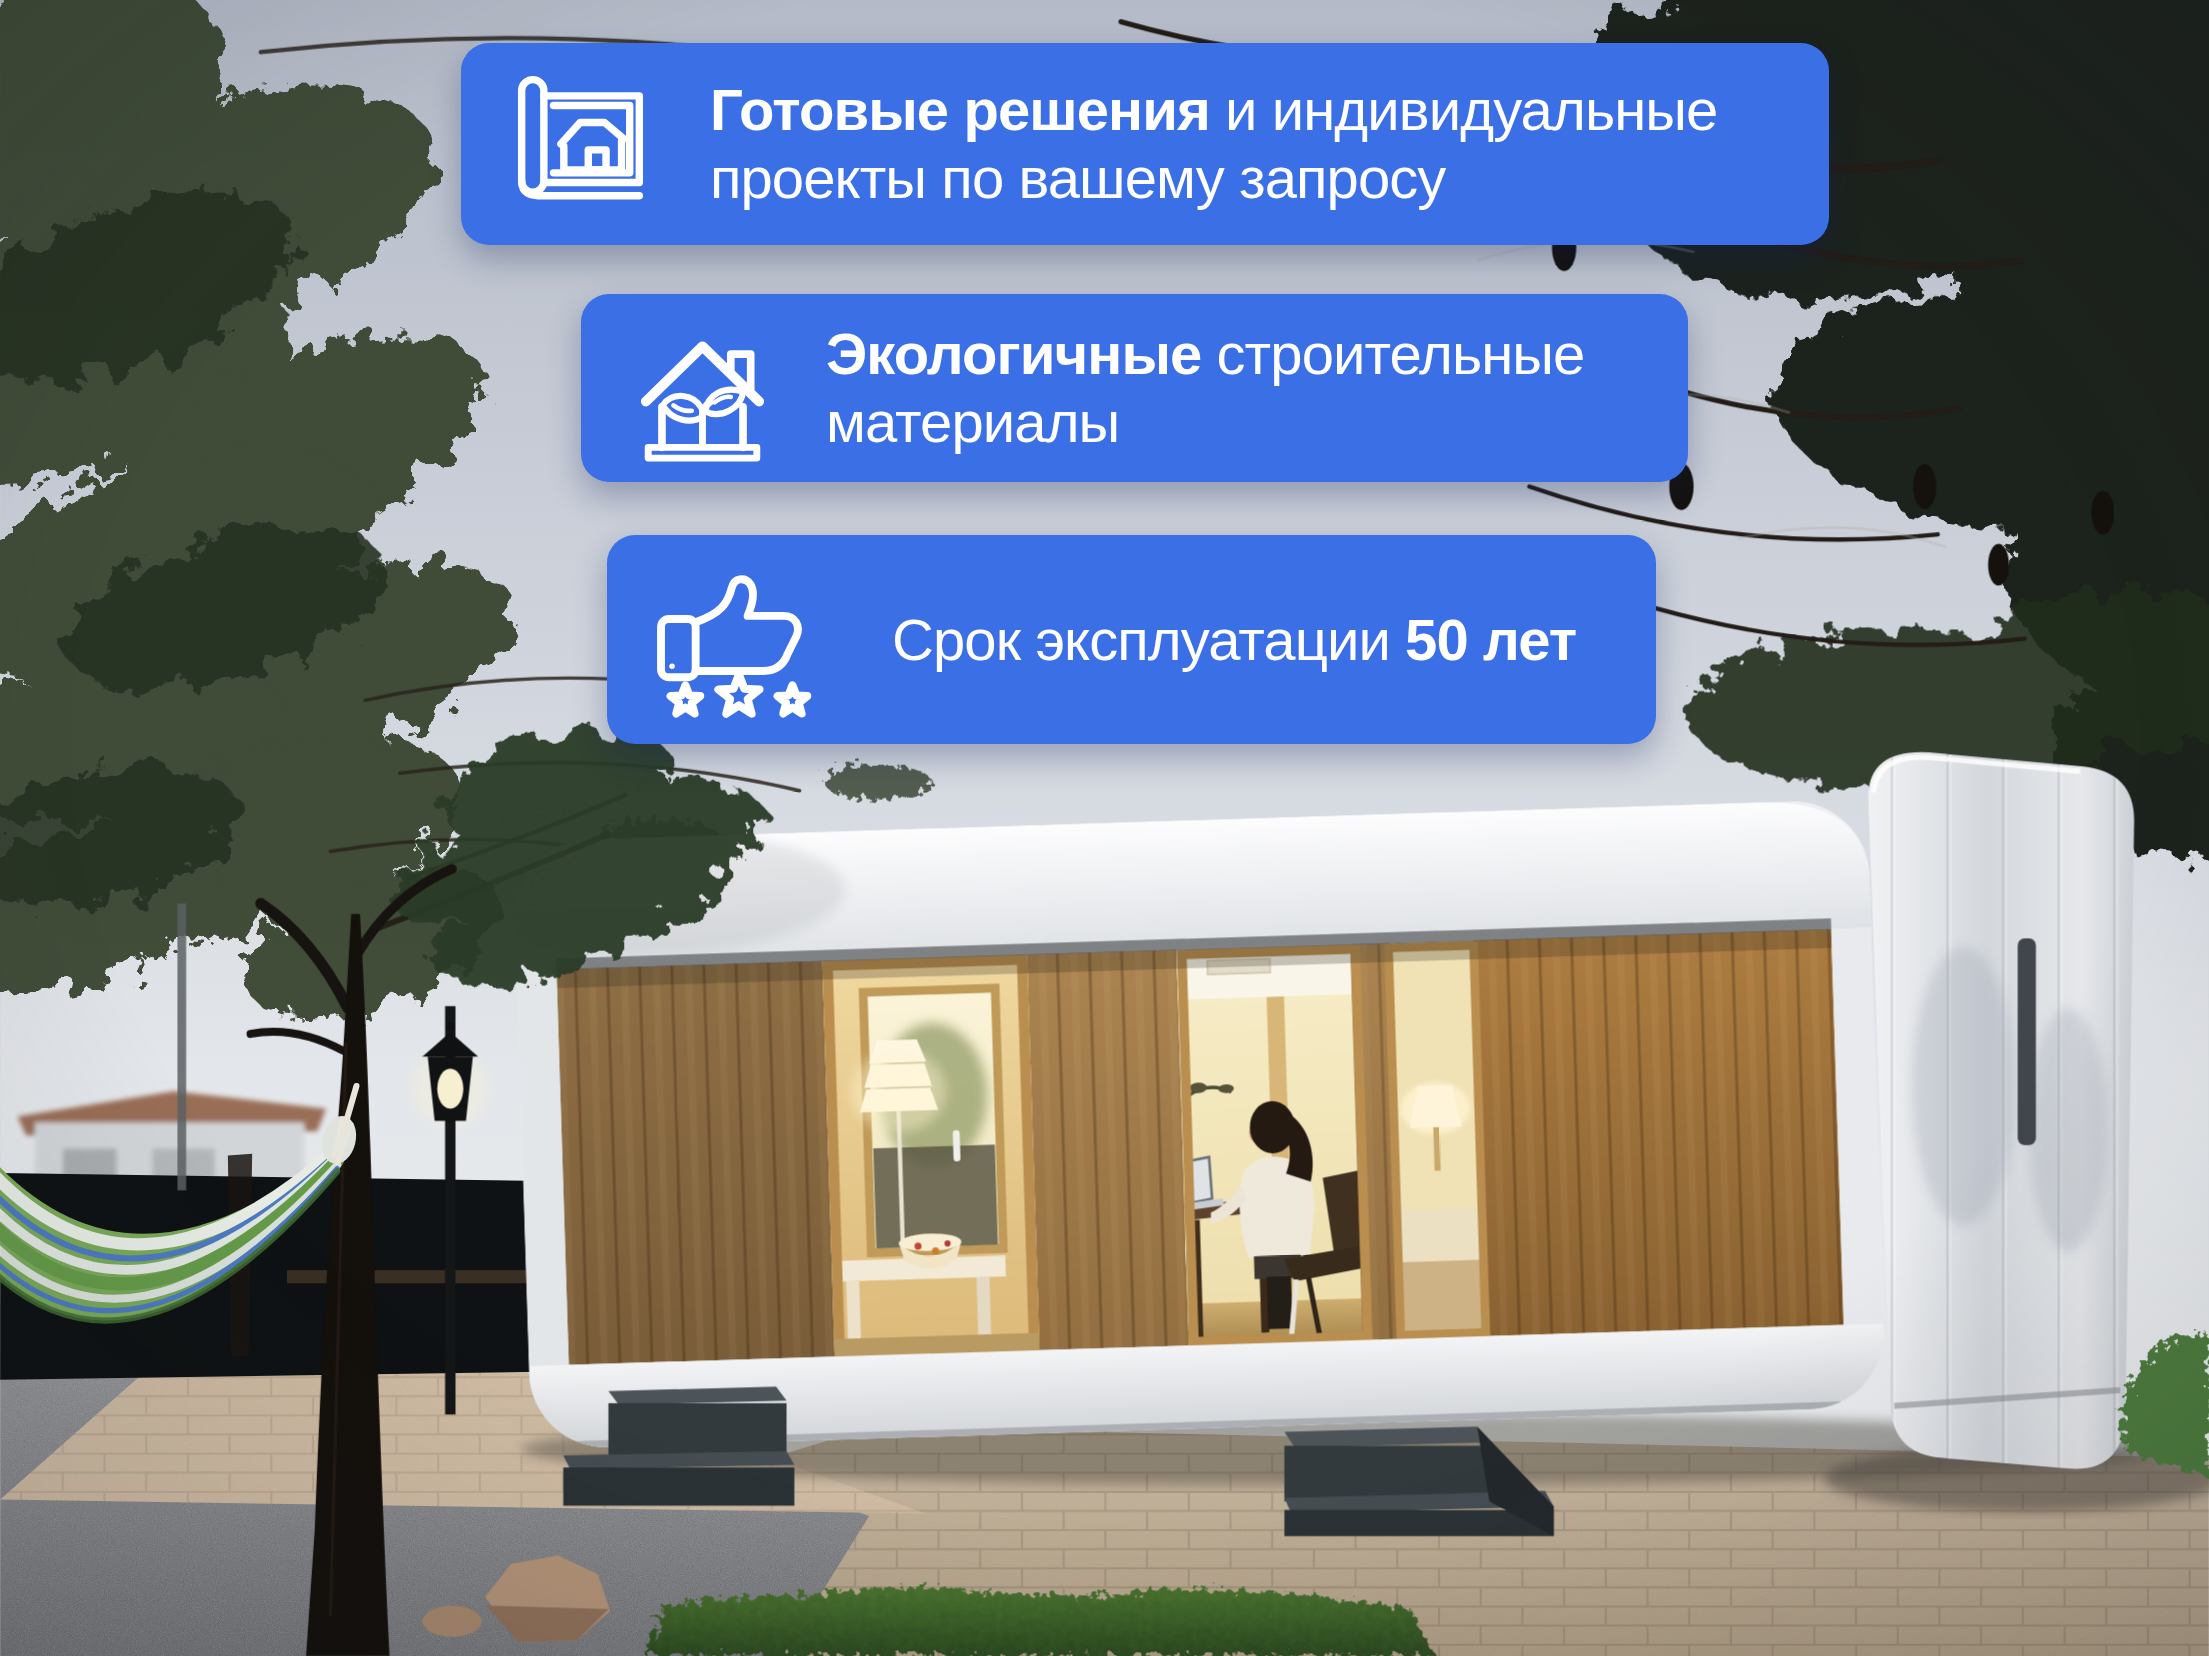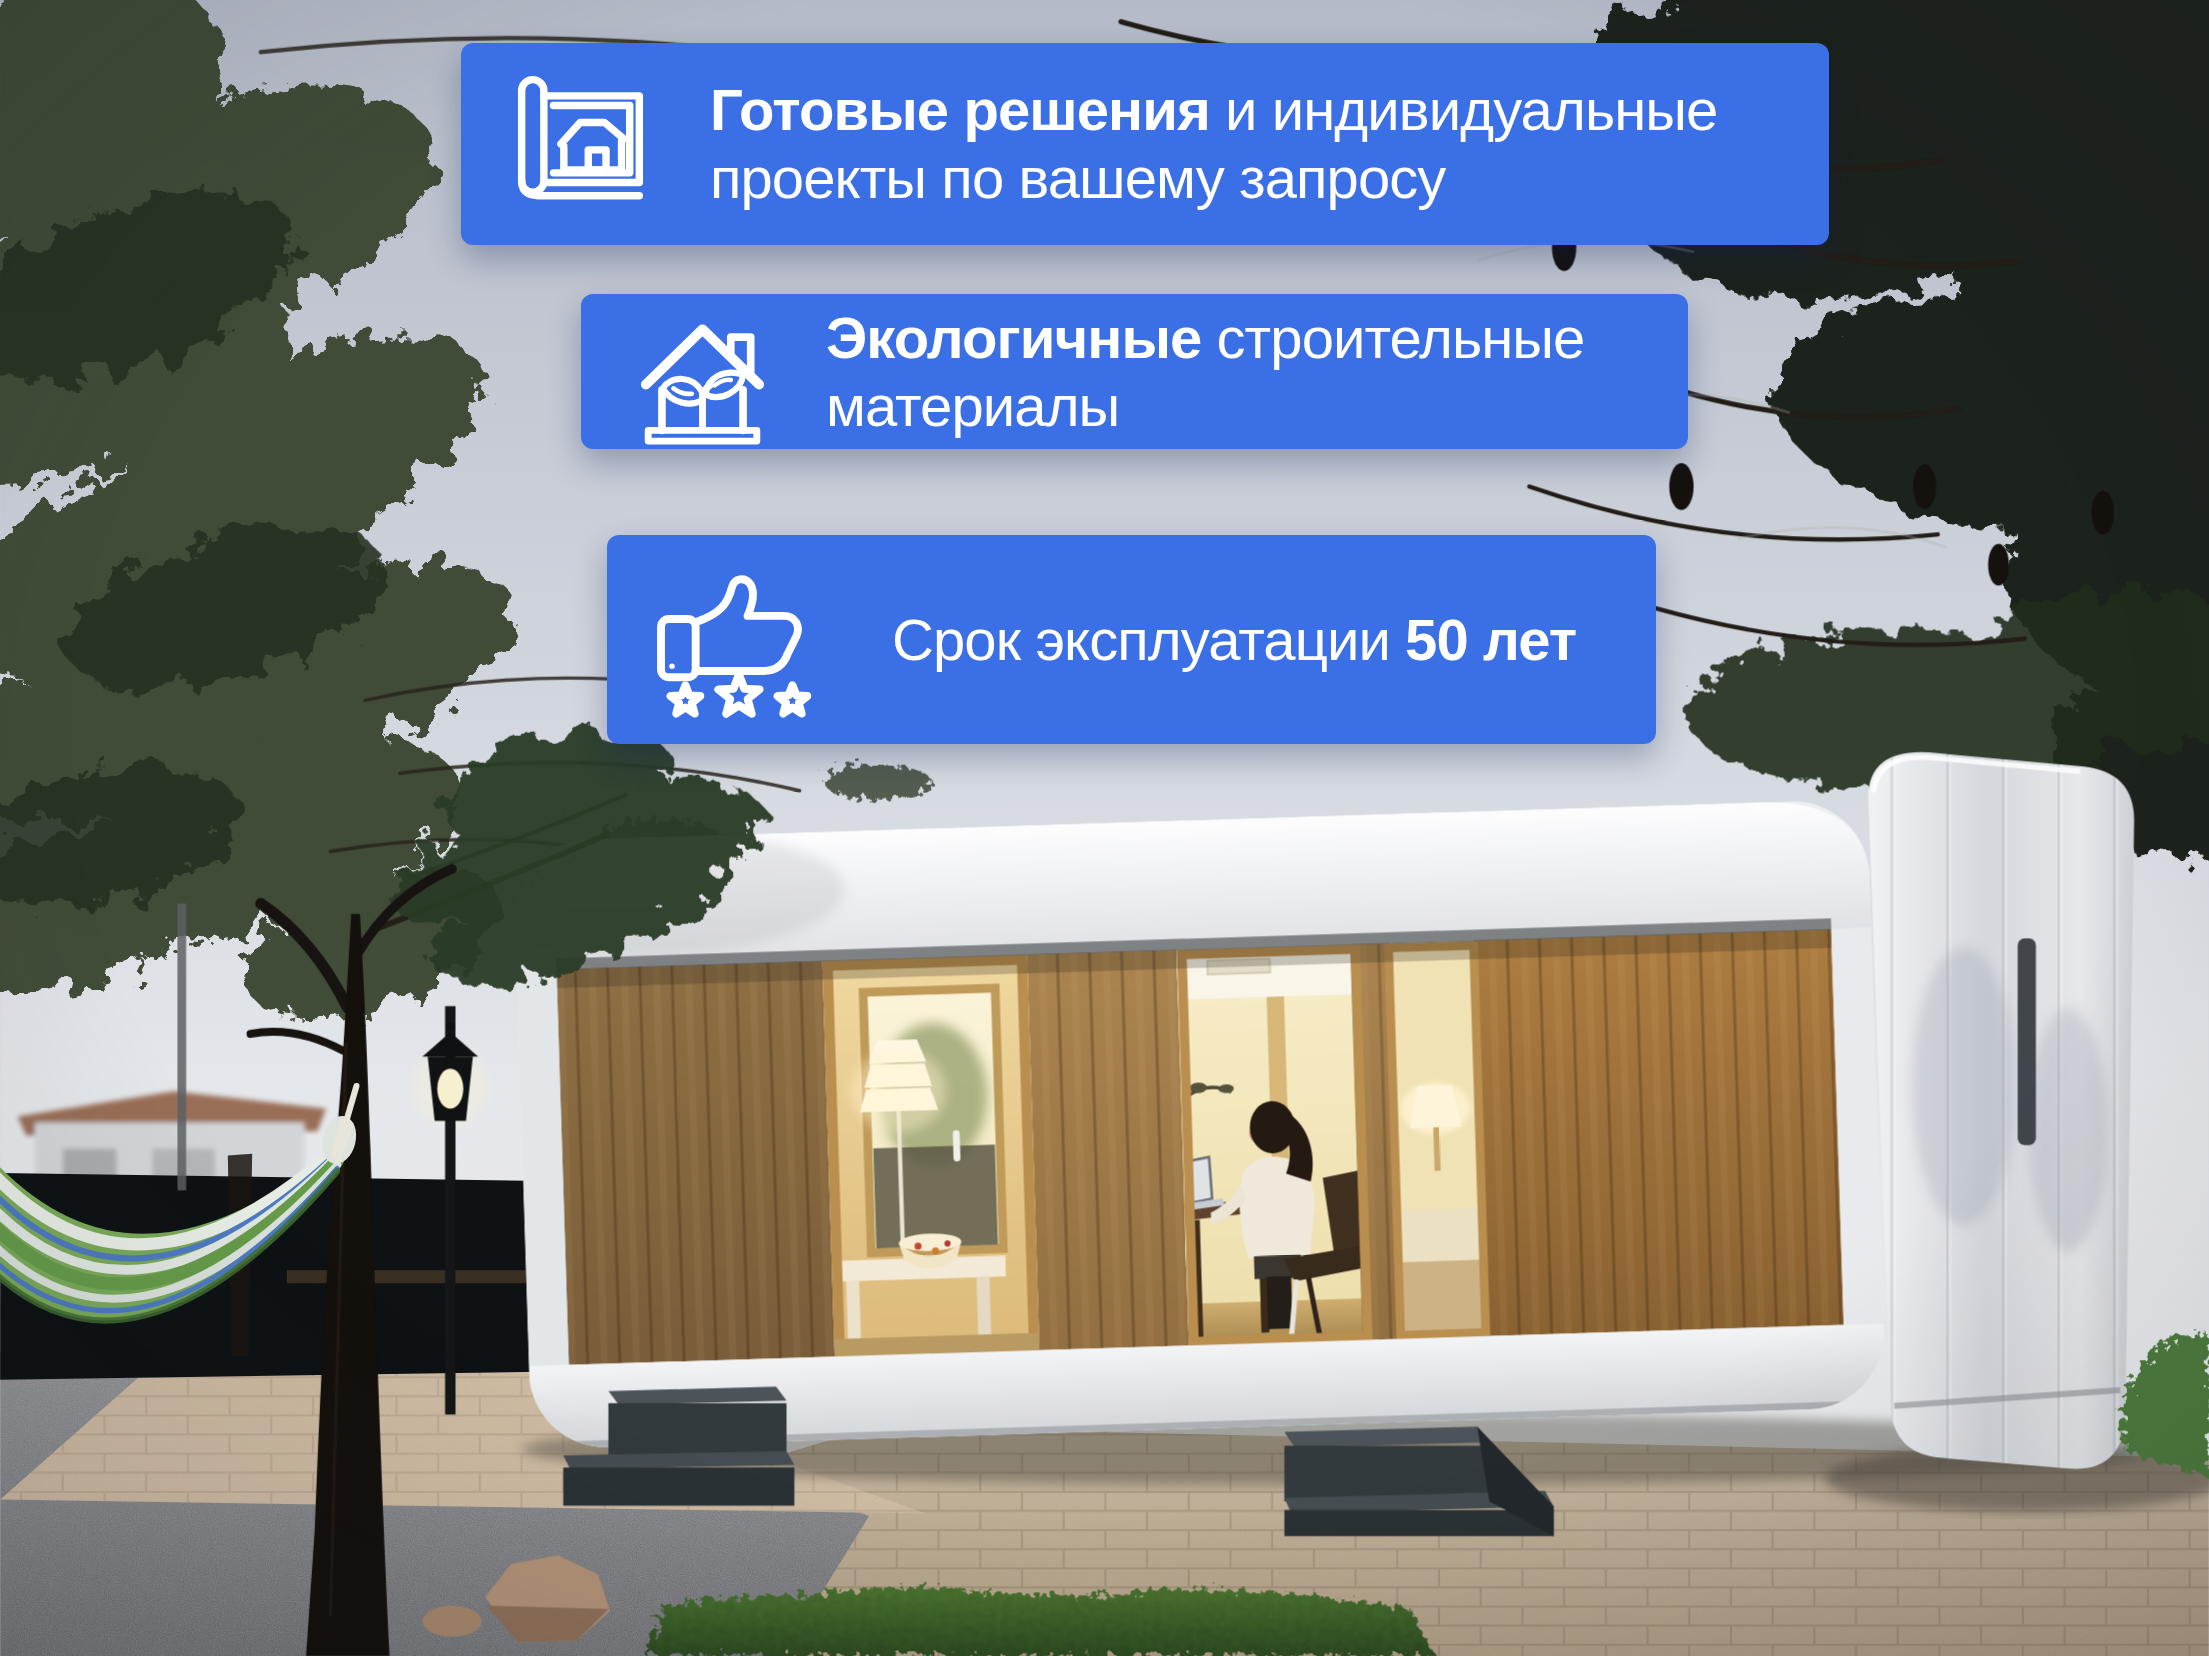--- a/index.html
+++ b/index.html
@@ -1,22 +1,22 @@
 <!DOCTYPE html>
 <html style="font-size:14px"><head>
 <meta charset="utf-8">
 <style>
   html,body{margin:0;padding:0;background:#222;}
   .stage{position:relative;width:2209px;height:1656px;overflow:hidden;background:#cfd3da;
          font-family:"Liberation Sans","DejaVu Sans",sans-serif;}
   .scene{position:absolute;inset:0;width:100%;height:100%;display:block;}
   .banner{position:absolute;display:flex;align-items:center;background:#3B6FE6;color:#fff;
-          border-radius:12px;box-shadow:0 14px 33px rgba(12,32,86,.30);}
+          border-radius:28px;box-shadow:0 14px 33px rgba(12,32,86,.30);}
   .b1{left:461px;top:43px;width:1314px;height:202px;padding-left:54px;}
-  .b2{left:581px;top:294px;width:1062px;height:155px;padding-left:45px;}
+  .b2{left:581px;top:294px;width:1062px;height:188px;padding-left:45px;}
   .b3{left:607px;top:535px;width:1006px;height:209px;padding-left:43px;gap:21px;}
   .icon{flex:0 0 auto;display:block;}
   .b1 .icon{width:148px;height:148px;}
   .b2 .icon{width:153px;height:153px;}
   .b3 .icon{width:181px;height:167px;}
   .txt{margin-left:47px;font-size:58px;line-height:1.17;letter-spacing:-0.9px;font-weight:400;padding-right:35px;}
   .b3 .txt{margin-left:40px;white-space:nowrap;}
   .bold{font-weight:700;}
   .gap{margin-right:.26em;}
 </style>

